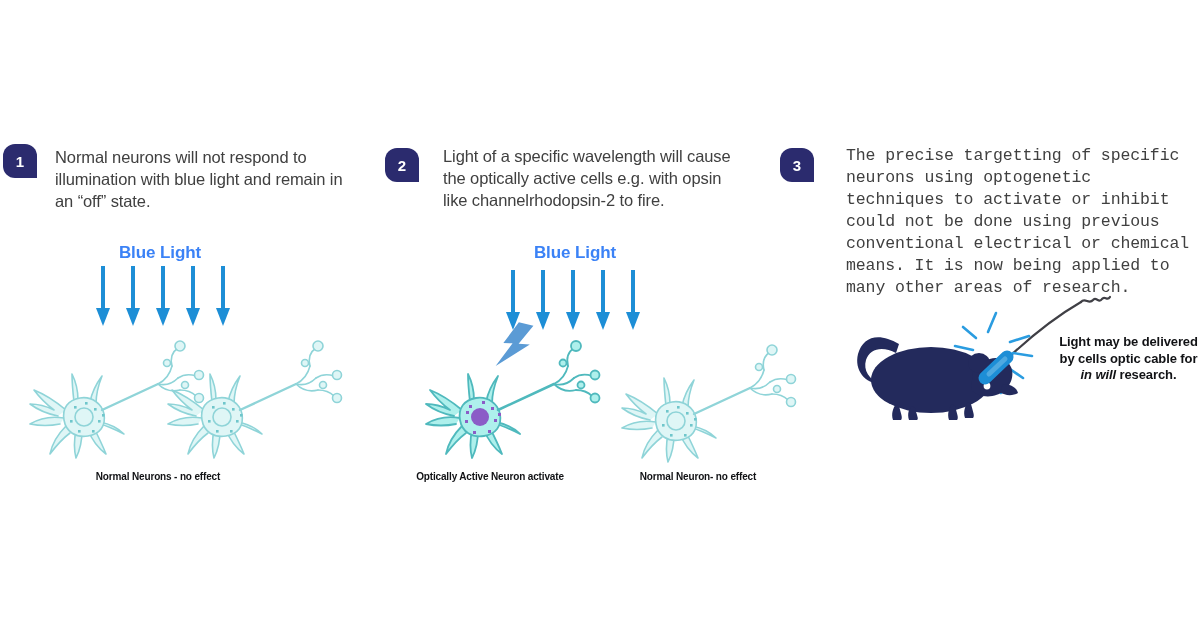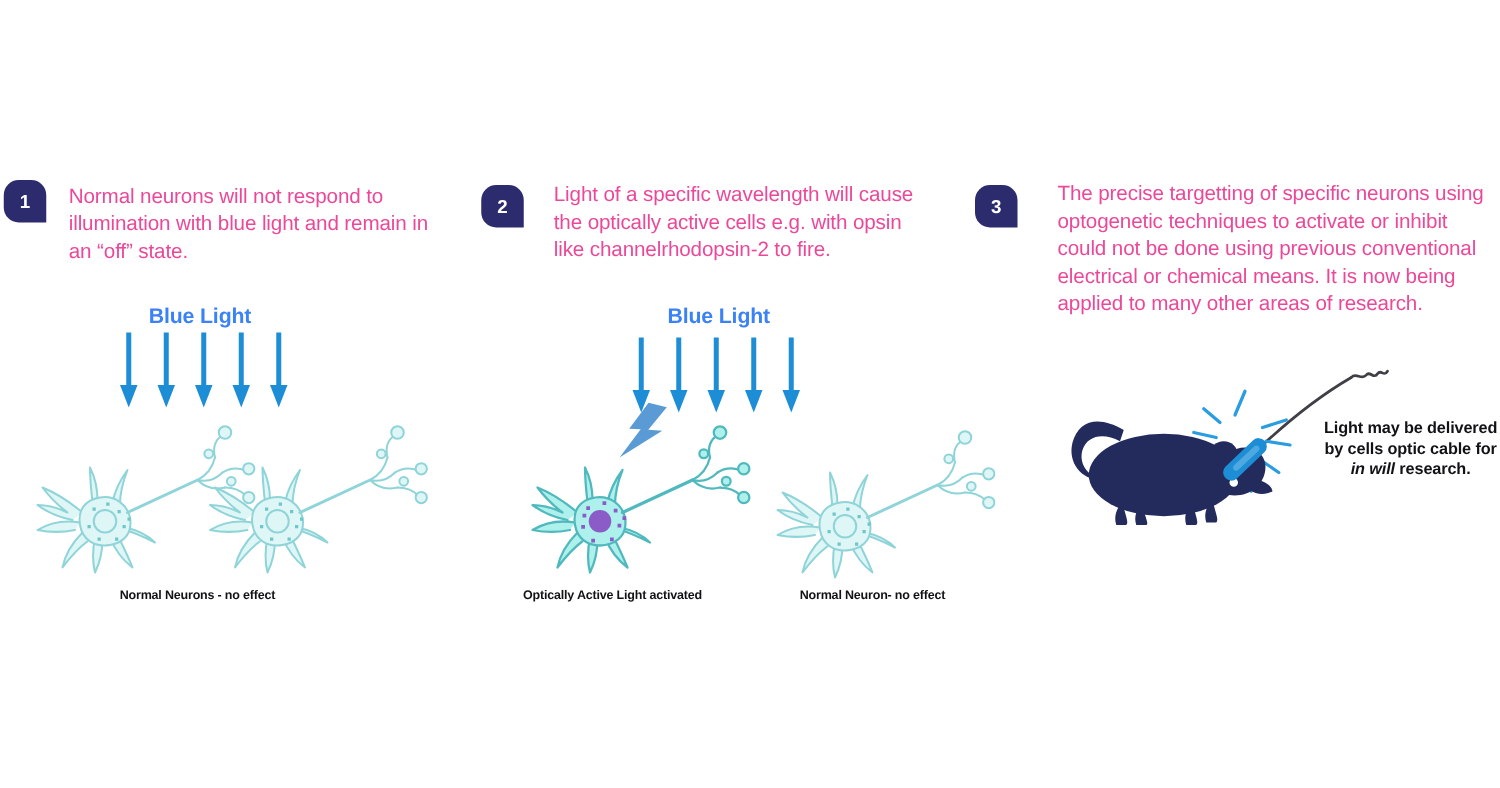--- a/index.html
+++ b/index.html
@@ -14,21 +14,21 @@
   .badge{
     position:absolute;width:34px;height:34px;background:#2b2b6e;
     border-radius:12px 12px 0 12px;
     color:#ffffff;font-size:15px;font-weight:700;
     display:flex;align-items:center;justify-content:center;
     line-height:1;
   }
   
   .step-text{
     position:absolute;font-size:16.5px;line-height:1.33;
-    color:#ec4899;font-weight:400;letter-spacing:-0.1px;
+    color:#404040;font-weight:400;letter-spacing:-0.1px;
   }
   
   .bluelight-label{
     position:absolute;font-size:17px;font-weight:700;color:#3b82f6;
     text-align:center;letter-spacing:-0.1px;
   }
   
   .caption{
     position:absolute;font-size:10px;font-weight:700;color:#111215;
     text-align:center;letter-spacing:-0.15px;white-space:nowrap;
@@ -278,28 +278,28 @@
           <rect x="80" y="80" width="2.6" height="2.6"></rect>
           <rect x="60" y="90" width="2.6" height="2.6"></rect>
           <rect x="74" y="90" width="2.6" height="2.6"></rect>
           <rect x="67" y="62" width="2.6" height="2.6"></rect>
           <rect x="84" y="74" width="2.6" height="2.6"></rect>
         </g>
       </g>
     </svg>
   </div>
 
-  <div class="caption abs" style="left:330px;top:471px;width:320px;">Optically Active Light activated</div>
+  <div class="caption abs" style="left:330px;top:471px;width:320px;">Optically Active Neuron activate</div>
   <div class="caption abs" style="left:570px;top:471px;width:256px;">Normal Neuron- no effect</div>
 
   <div class="badge abs" style="left:780px;top:148px;">
     <span>3</span>
   </div>
 
-  <div class="step-text abs" style="left:846px;top:145px;width:350px;">The precise targetting of specific neurons using optogenetic techniques to activate or inhibit could not be done using previous conventional electrical or chemical means. It is now being applied to many other areas of research.</div>
+  <div class="step-text abs" style="left:846px;top:145px;width:350px;font-family:Liberation Mono, monospace;">The precise targetting of specific neurons using optogenetic techniques to activate or inhibit could not be done using previous conventional electrical or chemical means. It is now being applied to many other areas of research.</div>
 
   <div class="abs" style="left:855px;top:280px;">
     <svg width="260" height="140" viewBox="0 0 260 140">
 
       <g fill="none" stroke="#3f3f45" stroke-width="2.2" stroke-linecap="round">
         <path d="M153,78 C170,62 195,40 226,22"></path>
         <path d="M226,22 c4,-5 8,3 12,-2 c3,-4 6,4 9,-1 c3,-4 5,3 8,-2"></path>
       </g>
 
       <g stroke="#2a9ce0" stroke-width="2.6" stroke-linecap="round">

